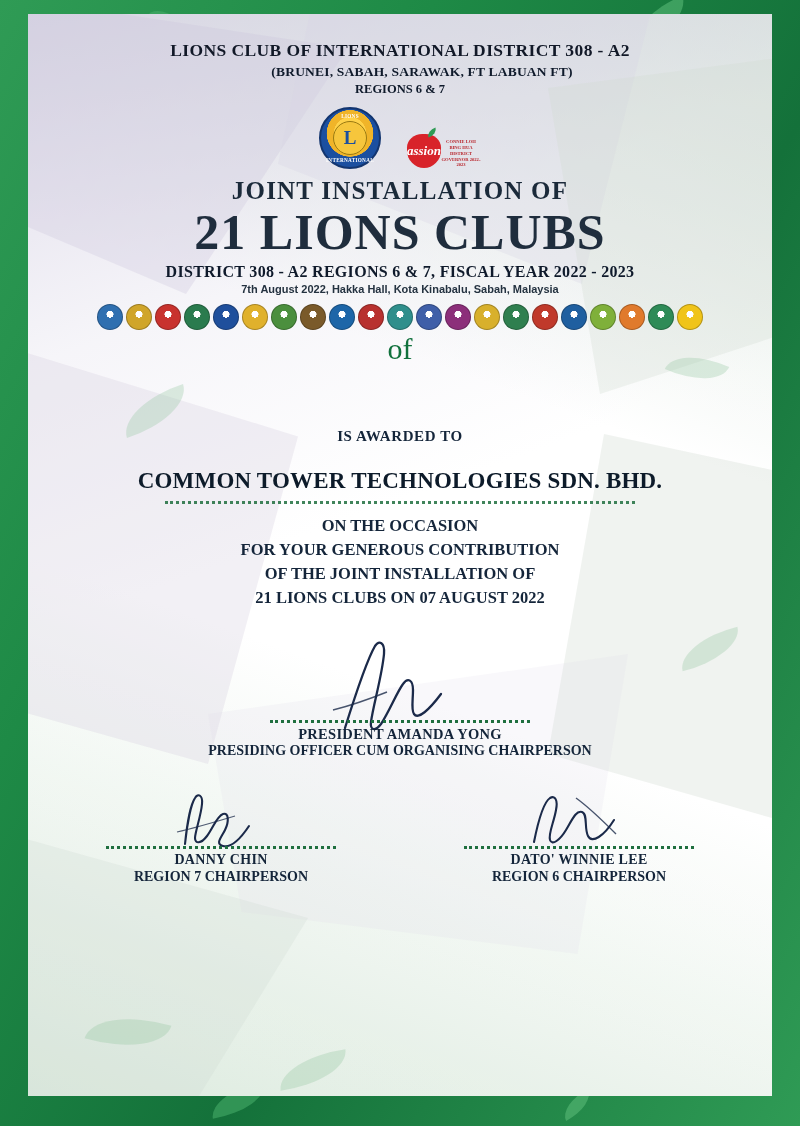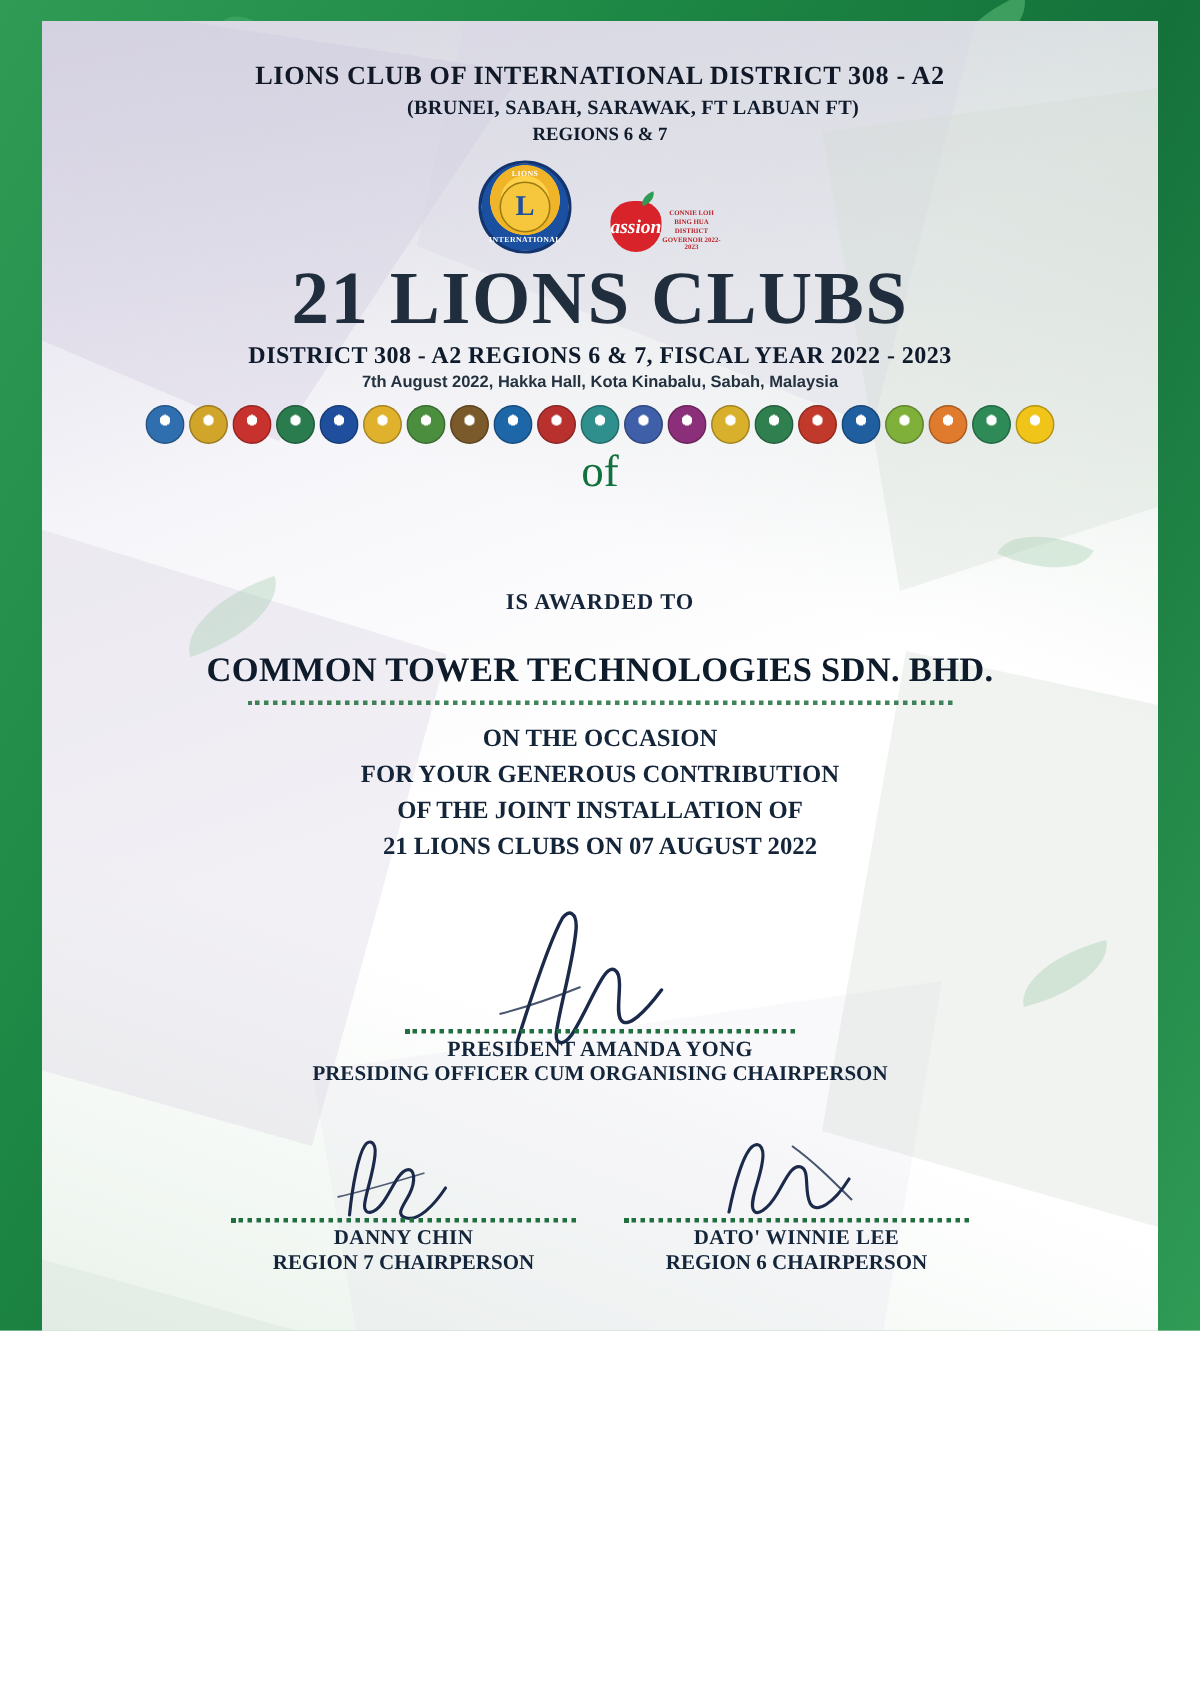--- a/index.html
+++ b/index.html
@@ -10,21 +10,21 @@
   body {
     width: 800px;
     height: 1126px;
     font-family: "Liberation Serif", serif;
     overflow: hidden;
   }
 
   #certificate {
     position: relative;
     width: 800px;
-    height: 887px;
+    height: 1126px;
     background: #1f8a45;
     box-sizing: border-box;
     overflow: hidden;
   }
 
   
   .frame-bg {
     position: absolute;
     inset: 0;
     background:
@@ -301,21 +301,21 @@
     width: 100%;
     font-size: 14px;
     font-weight: bold;
     color: #14253a;
   }
 
   .bottom-sigs {
     margin-top: 20px;
     display: flex;
     justify-content: space-between;
-    padding: 0 111px;
+    padding: 0 63px;
   }
   .bsig {
     width: 260px;
     position: relative;
     height: 110px;
   }
   .bsig .scribble {
     position: absolute; left: 50%; transform: translateX(-50%); top: 0;
   }
   .bsig .rule {
@@ -373,20 +373,21 @@
         </div>
         <div class="passion-logo">
           <div class="apple">
             <span class="ptxt">assion</span>
           </div>
           <div class="passion-sub">CONNIE LOH BING HUA
 DISTRICT GOVERNOR 2022-2023</div>
         </div>
       </div>
 
+      <div class="joint-title">JOINT INSTALLATION OF</div>
       <div class="big-title">21 LIONS CLUBS</div>
       <div class="district-line">DISTRICT 308 - A2 REGIONS 6 &amp; 7, FISCAL YEAR 2022 - 2023</div>
       <div class="venue-line">7th August 2022, Hakka Hall, Kota Kinabalu, Sabah, Malaysia</div>
 
       <div class="club-logos" id="club-logos">
           <div class="club-logo" style="background: radial-gradient(circle at 50% 38%, rgb(255, 255, 255) 0px, rgb(255, 255, 255) 18%, rgb(47, 111, 176) 19%, rgb(47, 111, 176) 100%);"></div>
           <div class="club-logo" style="background: radial-gradient(circle at 50% 38%, rgb(255, 255, 255) 0px, rgb(255, 255, 255) 18%, rgb(208, 165, 42) 19%, rgb(208, 165, 42) 100%);"></div>
           <div class="club-logo" style="background: radial-gradient(circle at 50% 38%, rgb(255, 255, 255) 0px, rgb(255, 255, 255) 18%, rgb(200, 50, 46) 19%, rgb(200, 50, 46) 100%);"></div>
           <div class="club-logo" style="background: radial-gradient(circle at 50% 38%, rgb(255, 255, 255) 0px, rgb(255, 255, 255) 18%, rgb(42, 123, 78) 19%, rgb(42, 123, 78) 100%);"></div>
           <div class="club-logo" style="background: radial-gradient(circle at 50% 38%, rgb(255, 255, 255) 0px, rgb(255, 255, 255) 18%, rgb(31, 79, 156) 19%, rgb(31, 79, 156) 100%);"></div>

